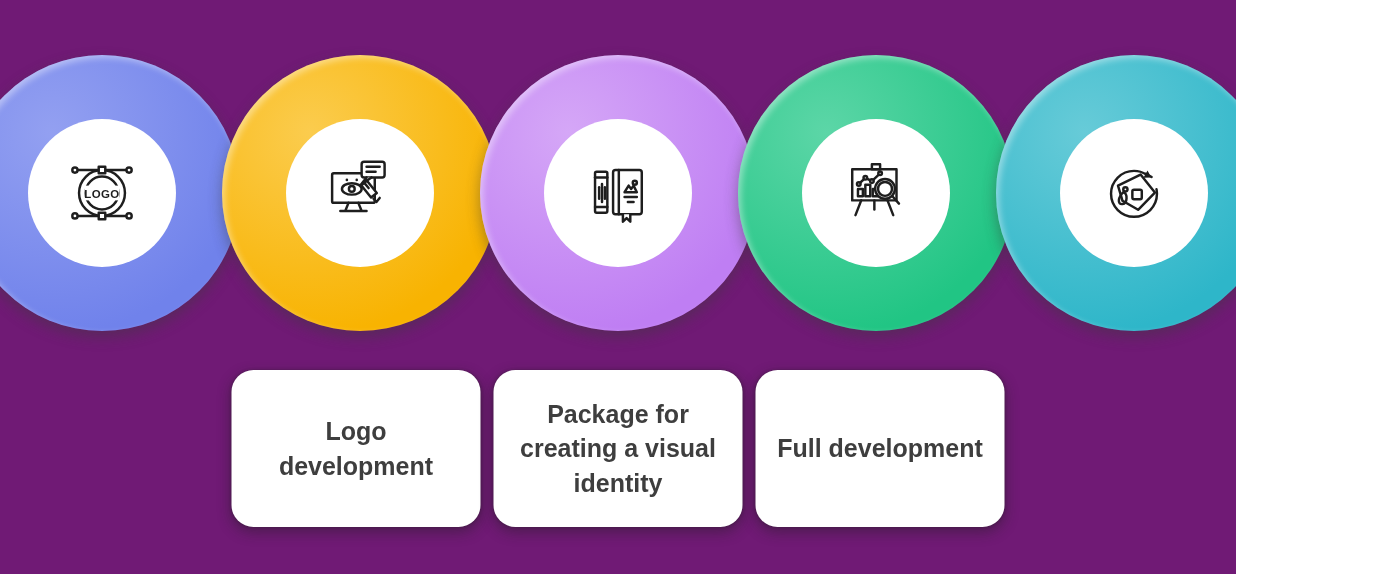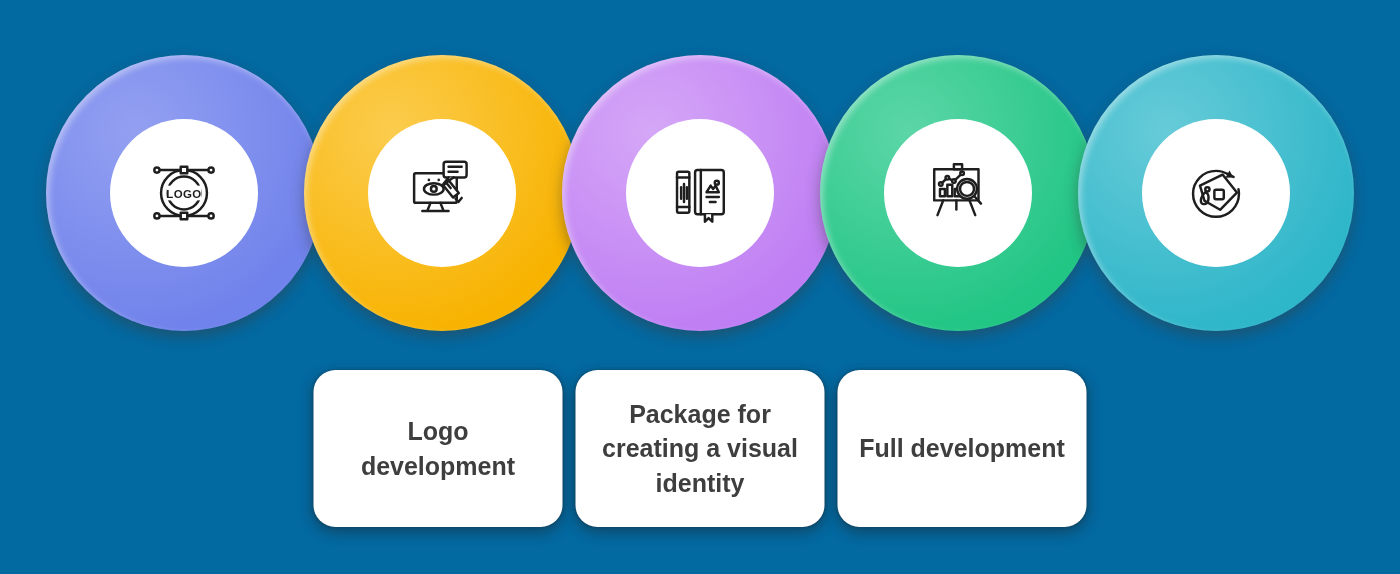--- a/index.html
+++ b/index.html
@@ -1,19 +1,19 @@
 <!DOCTYPE html>
 <html><head>
 <meta charset="utf-8">
 <style>
   html,body{margin:0;padding:0;background:#ffffff;}
   .stage{
     position:relative;
-    width:1400px;height:574px;
-    background:#0369a1;
+    width:1236px;height:574px;
+    background:#701a75;
     font-family:"Liberation Sans", sans-serif;
     overflow:hidden;
   }
   .circles-row{
     position:absolute;
     top:55px;left:50%;transform:translateX(-50%);
     display:flex;
   }
   .circle{
     width:276px;height:276px;border-radius:50%;

